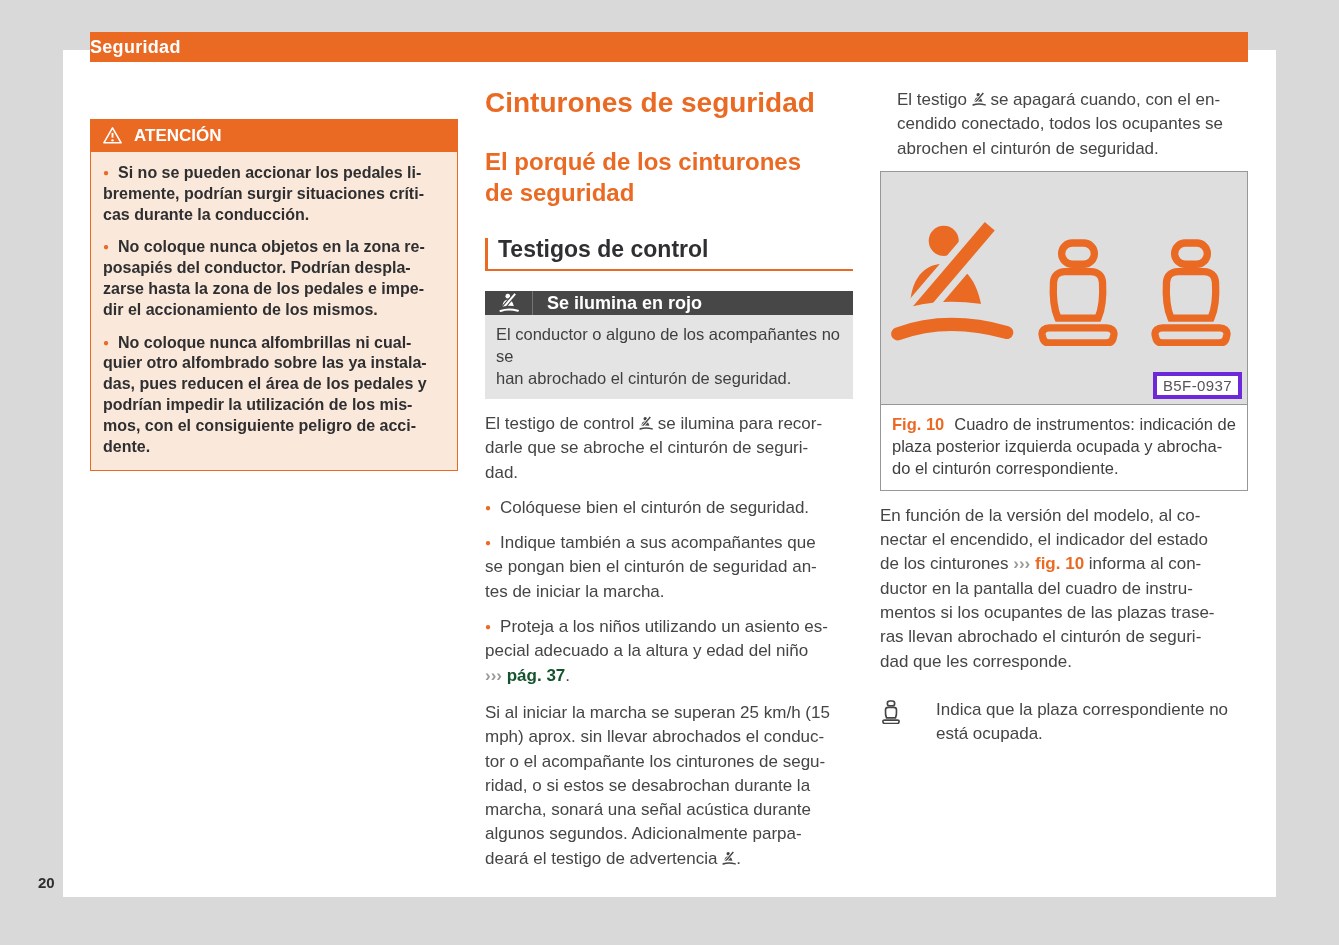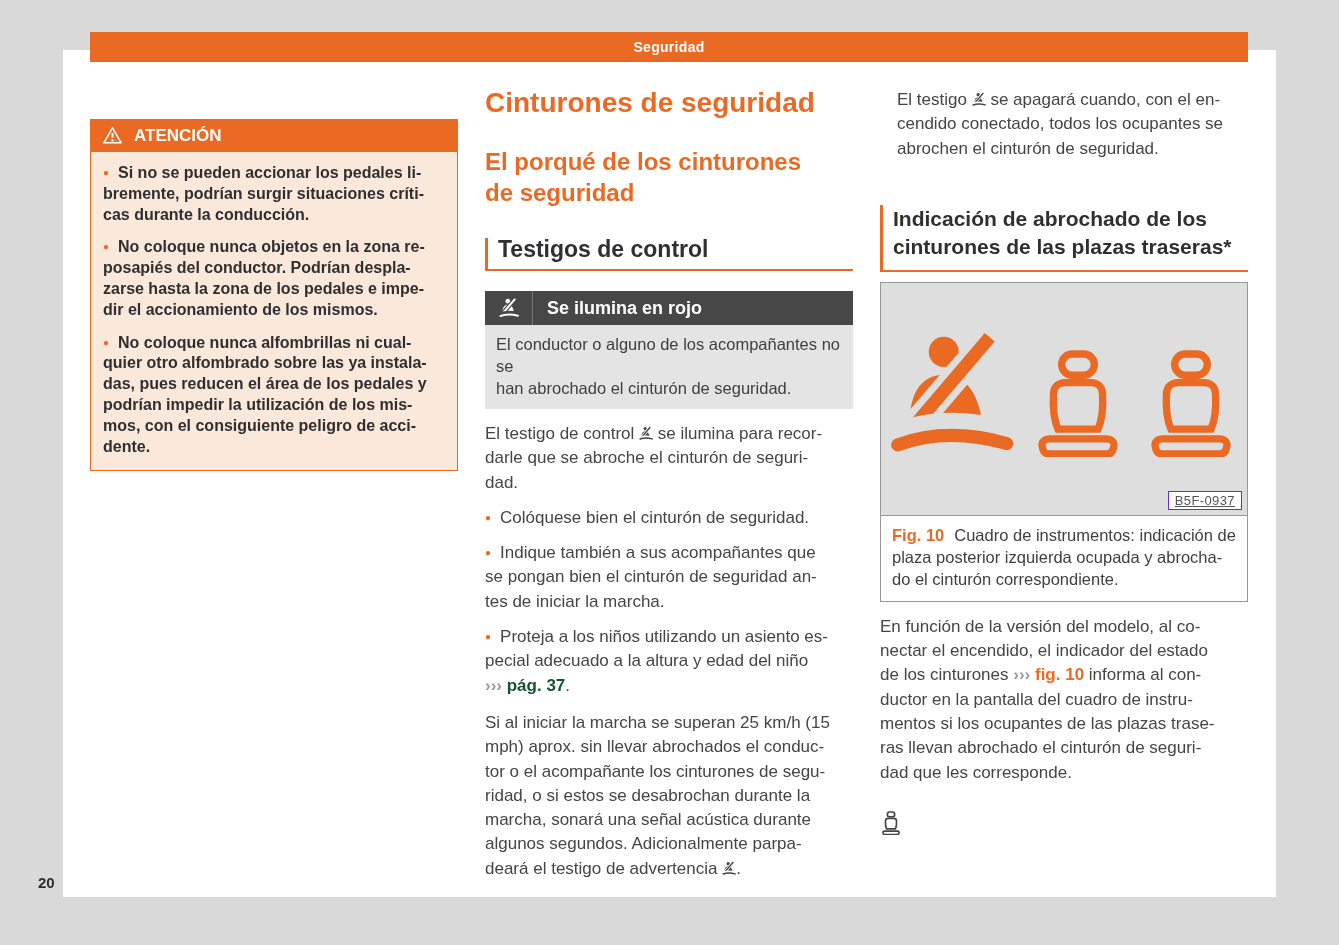--- a/index.html
+++ b/index.html
@@ -1,21 +1,21 @@
 <!DOCTYPE html>
 <html lang="es"><head>
 <meta charset="utf-8">
 <style>
   html,body{margin:0;padding:0;}
   .canvas{position:relative;width:1339px;height:945px;background:#d9d9d9;overflow:hidden;
           font-family:"Liberation Sans","DejaVu Sans",sans-serif;-webkit-font-smoothing:antialiased;}
   .page{position:absolute;left:63px;top:50px;width:1213px;height:847px;background:#ffffff;}
   .header-bar{position:absolute;left:90px;top:32px;width:1158px;height:30px;background:#EA6A24;
-          color:#fff;display:flex;align-items:center;justify-content:center;
-          font-size:14px;font-weight:700;letter-spacing:.3px;z-index:3;}
+          color:#fff;display:flex;align-items:center;
+          font-size:18px;font-weight:700;letter-spacing:.3px;z-index:3;}
   .pagenum{position:absolute;left:38px;top:874px;font-size:15px;font-weight:700;color:#2e2e30;z-index:3;}
 
   .col{position:absolute;top:88px;width:368px;z-index:2;}
   .col-left{left:90px;top:85px;}
   .col-mid{left:485px;}
   .col-right{left:880px;}
 
   
   .warnhead{background:#EA6A24;color:#fff;height:33px;display:flex;align-items:center;gap:11px;
             padding:0 12px;font-size:17px;font-weight:700;margin-top:34px;}
@@ -23,21 +23,21 @@
   .warnbody{border:1px solid #EA6A24;border-top:none;background:#FAE8DA;padding:11px 12px 13px;}
   .wb{margin:0 0 12px;font-size:16px;line-height:20.8px;font-weight:700;color:#2f2f31;white-space:pre-line;}
   .wb:last-child{margin-bottom:0;}
   .dot{color:#EA6A24;font-size:10px;margin-right:9px;vertical-align:2px;}
 
   
   .doctitle{margin:0;font-size:28px;line-height:30px;color:#EA6A24;font-weight:700;}
   .docsub{margin:28px 0 0;font-size:24px;line-height:31px;color:#EA6A24;font-weight:700;white-space:pre-line;}
   .h3box{margin-top:30px;border-left:3px solid #EA6A24;border-bottom:2px solid #EA6A24;padding:0 0 9px 10px;}
   .h3box h3{margin:0;font-size:23px;line-height:22px;color:#2f2f31;font-weight:700;}
-  .indbar{margin-top:20px;height:34px;background:#474747;display:flex;align-items:stretch;color:#fff;}
+  .indbar{margin-top:20px;height:24px;background:#474747;display:flex;align-items:stretch;color:#fff;}
   .indicell{width:47px;display:flex;align-items:center;justify-content:center;
             border-right:1px solid #747474;color:#fff;--gap:#474747;flex:none;}
   .indicell svg{width:20px;height:22px;}
   .indlabel{display:flex;align-items:center;padding-left:14px;font-size:18px;font-weight:700;}
   .inddesc{background:#E4E4E4;padding:8px 11px 10px;font-size:16.5px;line-height:22px;color:#3f3f41;white-space:pre-line;}
   .body{margin:13px 0 0;font-size:17px;line-height:24.3px;color:#454547;white-space:pre-line;}
   .body.first{margin-top:0;margin-left:17px;}
   .bullet{margin-top:11px;}
   .tic{width:14px;height:17px;vertical-align:-3px;color:#454547;--gap:#ffffff;}
   .arrows{color:#9a9a9a;font-weight:700;}
@@ -45,22 +45,22 @@
   .oref{font-weight:700;color:#EA6A24;}
 
   
   .rh3{margin-top:44px;}
   .rh3 h3{font-size:21px;line-height:28px;white-space:pre-line;}
   .figbox{margin:10px 0 0;border:1px solid #979797;}
   .figimg{height:232px;background:#DEDEDE;position:relative;display:flex;align-items:center;
           justify-content:center;gap:15px;border-bottom:1px solid #979797;}
   .person-ic{width:126px;height:134px;color:#EA6A24;--gap:#DEDEDE;margin-top:-8px;flex:none;}
   .seat-ic{width:98px;height:108px;color:#EA6A24;margin-top:8px;flex:none;}
-  .figcode{position:absolute;right:5px;bottom:5px;background:#fff;border:1px solid #6d28d9;
-           font-size:13px;color:#555;padding:1px 6px;letter-spacing:.4px;text-decoration:underline;}
+  .figcode{position:absolute;right:5px;bottom:5px;background:#fff;border:4px solid #6d28d9;
+           font-size:15px;color:#555;padding:1px 6px;letter-spacing:.4px;}
   .figcap{padding:8px 11px 11px;font-size:16.5px;line-height:22px;color:#3f3f41;white-space:pre-line;margin:0;}
   .figlabel{color:#EA6A24;font-weight:700;margin-right:10px;}
   .iconrow{margin-top:24px;display:flex;gap:17px;align-items:flex-start;}
   .seatsmall{width:22px;height:24px;color:#454547;flex:none;margin-top:2px;}
   .hiddenDefs{position:absolute;width:0;height:0;overflow:hidden;}
 </style>
 </head>
 <body>
 
 <svg class="hiddenDefs" aria-hidden="true">
@@ -165,24 +165,20 @@
         </svg><span>.</span></p>
   </div>
 
   <div class="col col-right">
     <p class="body first"><span>El testigo </span><svg class="tic">
           <use href="#sym-belt"></use>
         </svg><span> se apagará cuando, con el en-
 cendido conectado, todos los ocupantes se
 abrochen el cinturón de seguridad.</span></p>
 
-    <div class="h3box rh3">
-      <h3>Indicación de abrochado de los
-cinturones de las plazas traseras*</h3>
-    </div>
 
     <figure class="figbox">
       <div class="figimg">
         <svg class="person-ic">
             <use href="#sym-belt"></use>
           </svg>
         <svg class="seat-ic">
             <use href="#sym-seat"></use>
           </svg>
         <svg class="seat-ic">
@@ -200,15 +196,17 @@
 de los cinturones </span><span class="arrows">››› </span><span class="oref">fig. 10</span><span> informa al con-
 ductor en la pantalla del cuadro de instru-
 mentos si los ocupantes de las plazas trase-
 ras llevan abrochado el cinturón de seguri-
 dad que les corresponde.</span></p>
 
     <div class="iconrow">
       <svg class="seatsmall">
           <use href="#sym-seat"></use>
         </svg>
+      <p class="body first">Indica que la plaza correspondiente no
+está ocupada.</p>
     </div>
   </div>
 </div>
 
 </body></html>

